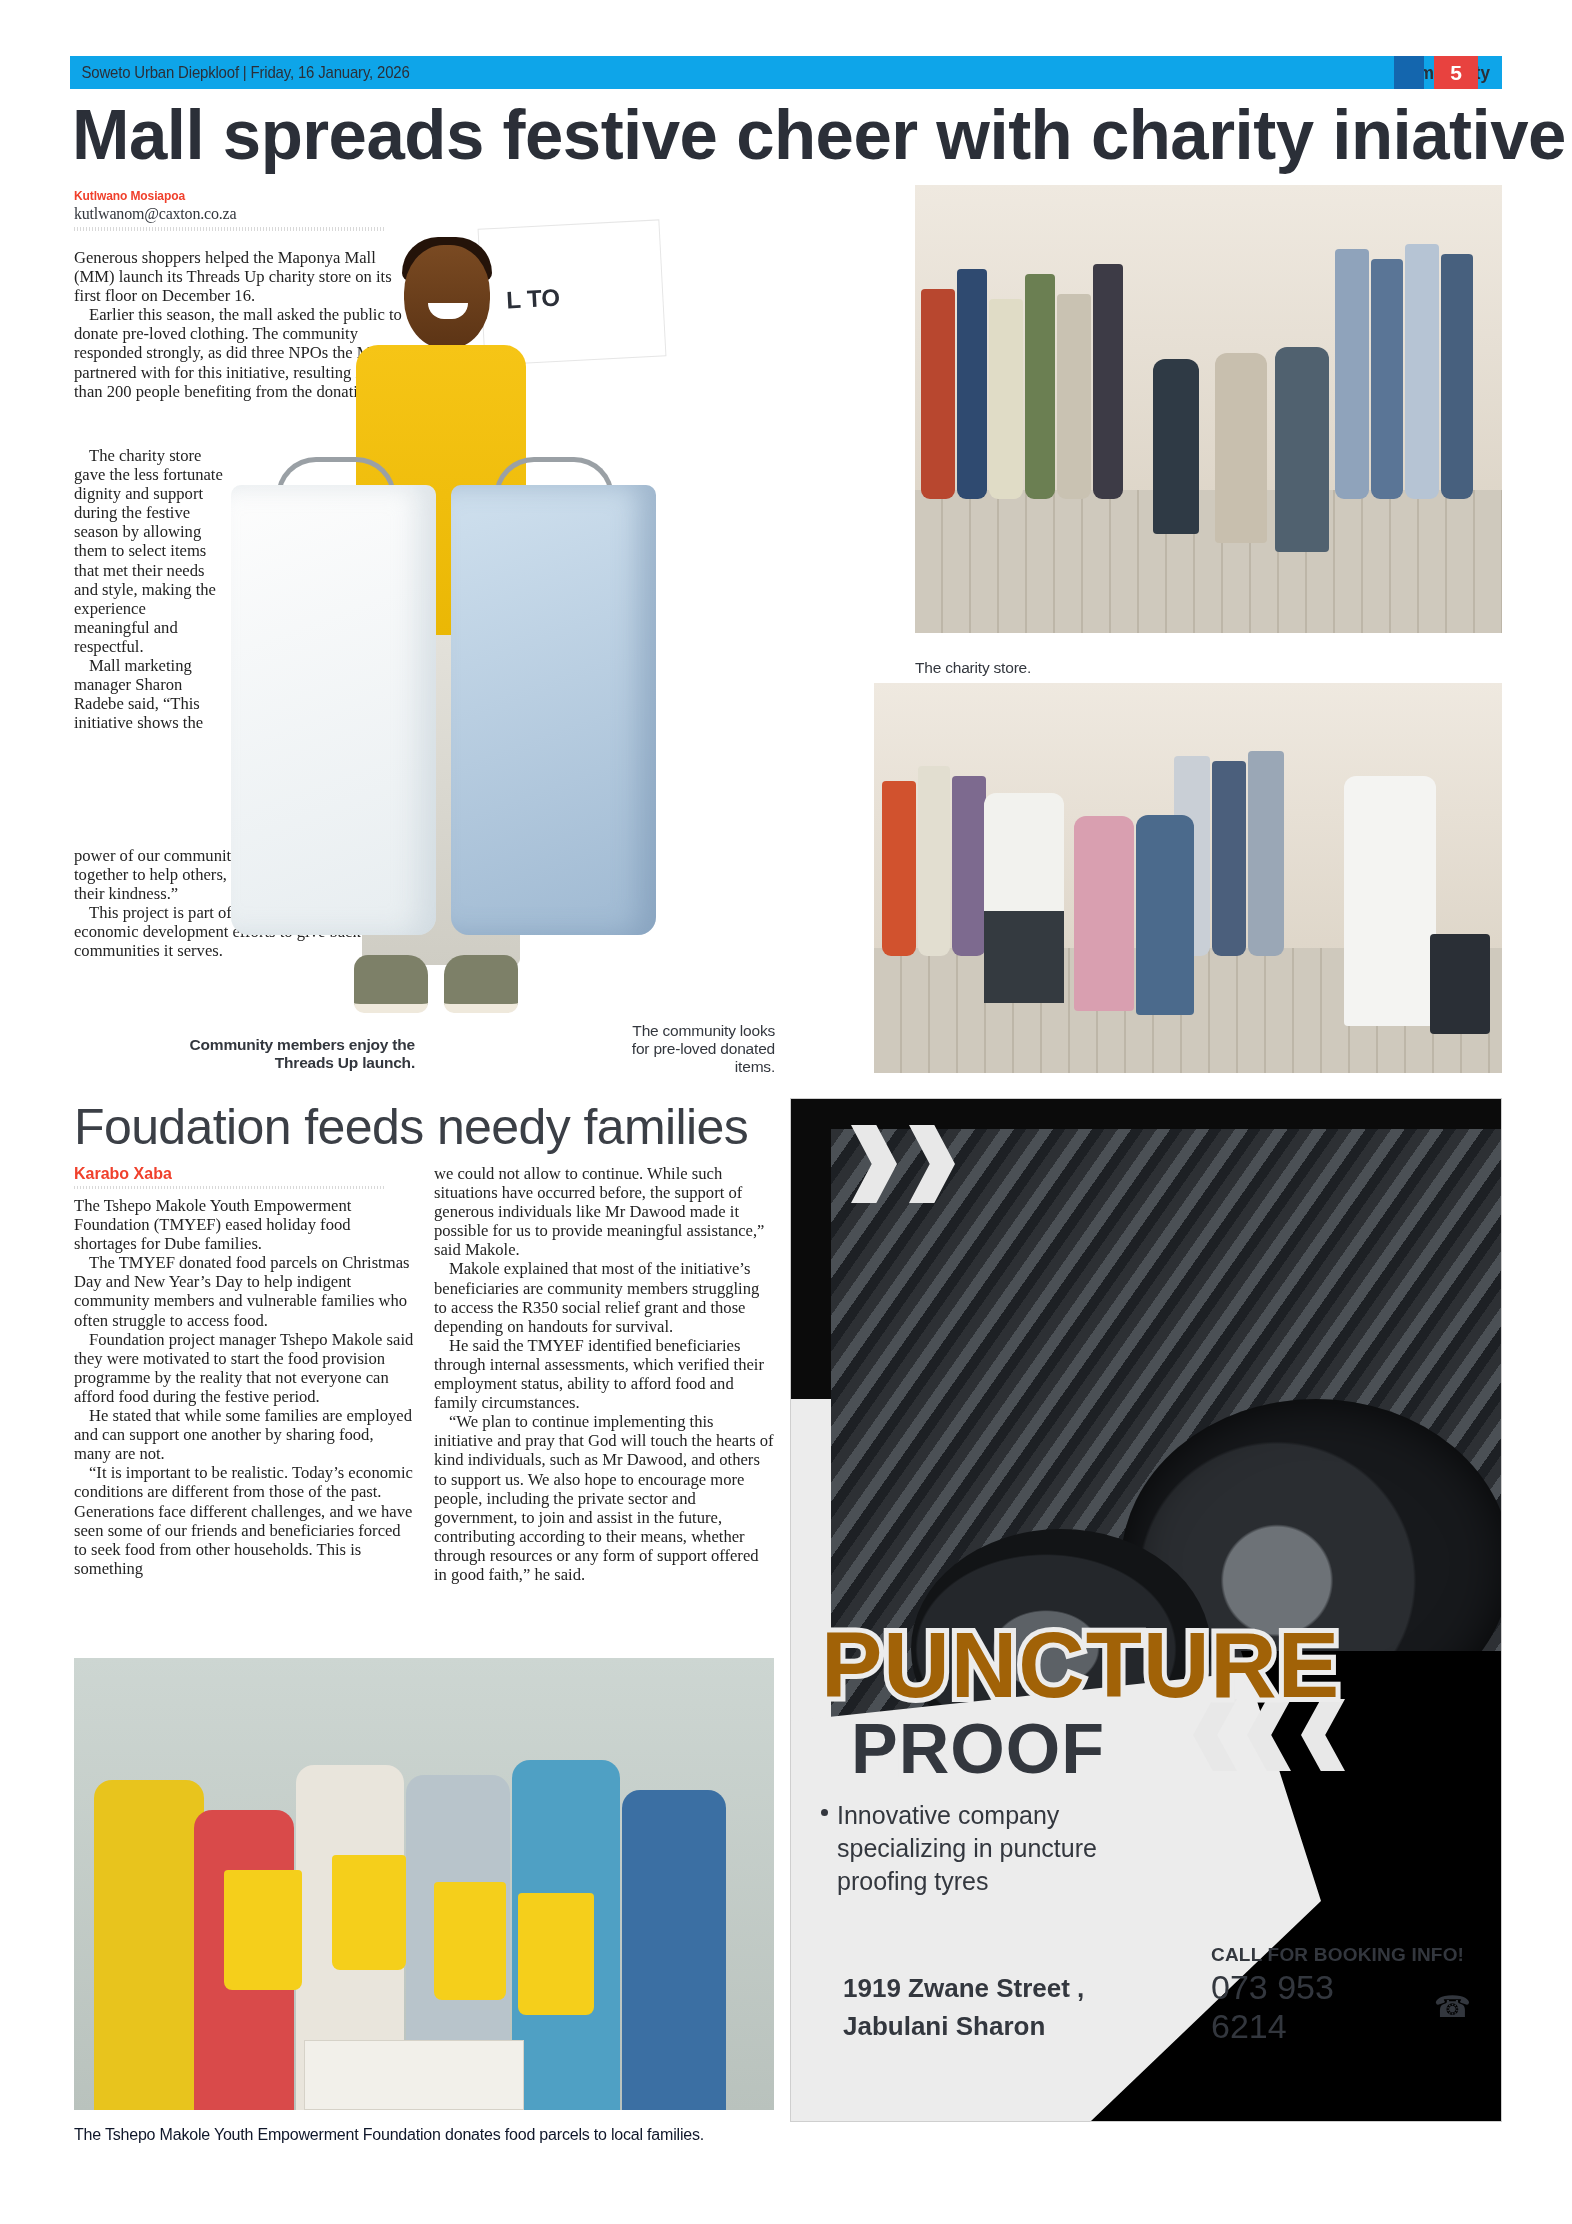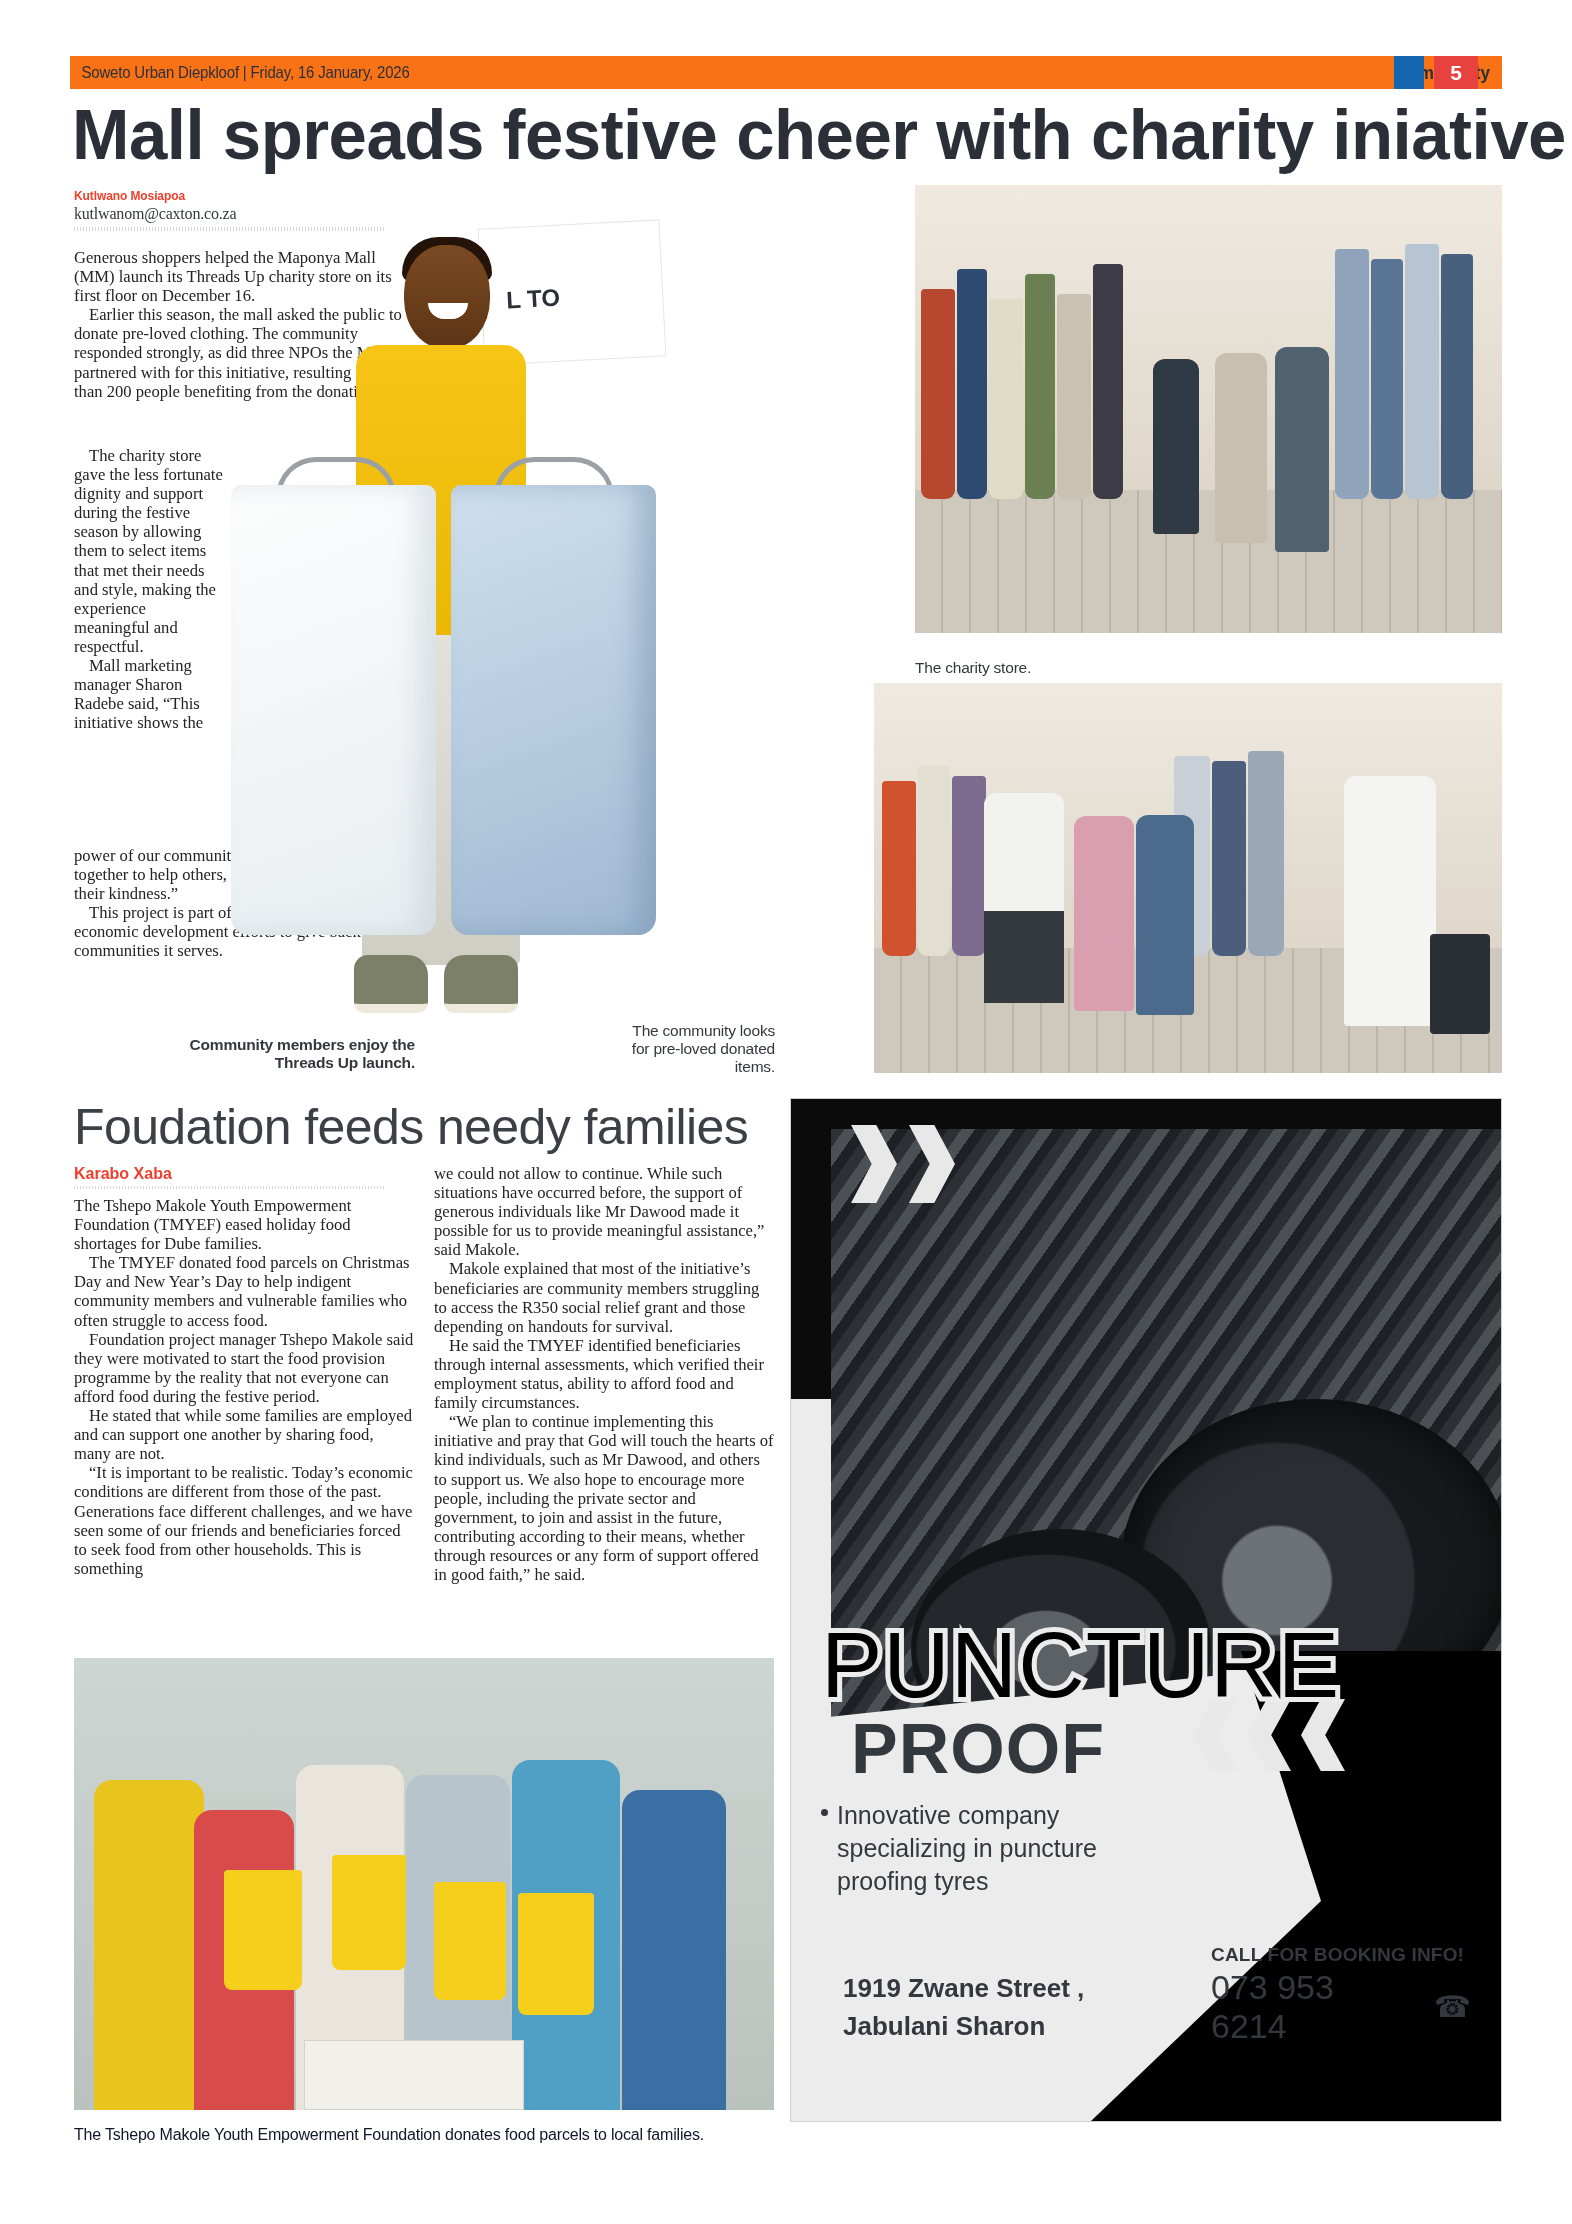--- a/index.html
+++ b/index.html
@@ -7,21 +7,21 @@
     width: 1572px; height: 2224px;
     background: #ffffff;
     font-family: "Liberation Sans", sans-serif;
     overflow: hidden;
   }
   .page { position: relative; width: 1572px; height: 2224px; background:#fff; }
 
   
   .masthead {
     position: absolute; left: 70px; top: 56px; width: 1432px; height: 33px;
-    background: #f97316; display: flex; align-items: center;
+    background: #0ea5e9; display: flex; align-items: center;
   }
   .masthead-left {
     font-family: "Liberation Sans Narrow", "Liberation Sans", sans-serif;
     font-size: 17px; color: #2b2f38; padding-left: 13px; letter-spacing: -0.2px;
     transform: scaleX(0.88); transform-origin: left center; white-space: nowrap;
   }
   .masthead-spacer { flex: 1; }
   .masthead-section {
     font-family: "Liberation Sans Narrow", "Liberation Sans", sans-serif;
     font-size: 19px; font-weight: bold; color: #2b2f38; padding-right: 14px;
@@ -207,21 +207,21 @@
     position:absolute; left:0; bottom:0; width:100%; height:520px; background:#ececec;
     clip-path: polygon(0 120px, 560px 60px, 712px 160px, 712px 520px, 0 520px);
   }
   .ad-black-wedge {
     position:absolute; left:300px; bottom:0; width:412px; height:470px; background:#000;
     clip-path: polygon(150px 0, 412px 0, 412px 470px, 0 470px, 230px 250px);
   }
   .ad-title {
     position:absolute; left:30px; top:522px; width:660px;
     font-family:"Liberation Sans Narrow","Liberation Sans",sans-serif;
-    font-size:92px; font-weight:normal; color:#000000; letter-spacing:1px;
+    font-size:92px; font-weight:bold; color:#a16207; letter-spacing:1px;
     -webkit-text-stroke: 10px #ececec; paint-order: stroke fill;
     line-height:0.96; white-space:nowrap;
   }
   .ad-title2 {
     position:absolute; left:60px; top:610px;
     font-family:"Liberation Sans Narrow","Liberation Sans",sans-serif;
     font-size:70px; font-weight:bold; color:#33373e; letter-spacing:1px;
     -webkit-text-stroke: 9px #ececec; paint-order: stroke fill; white-space:nowrap;
   }
   .ad-bullet {

